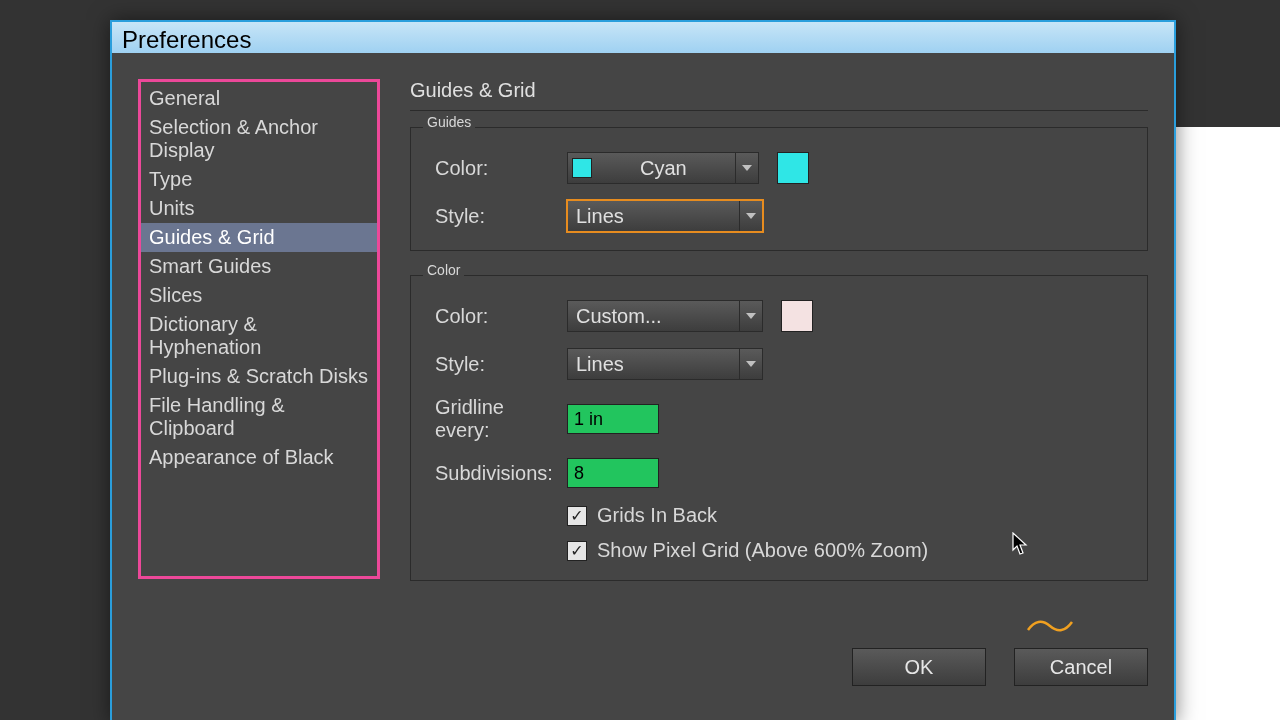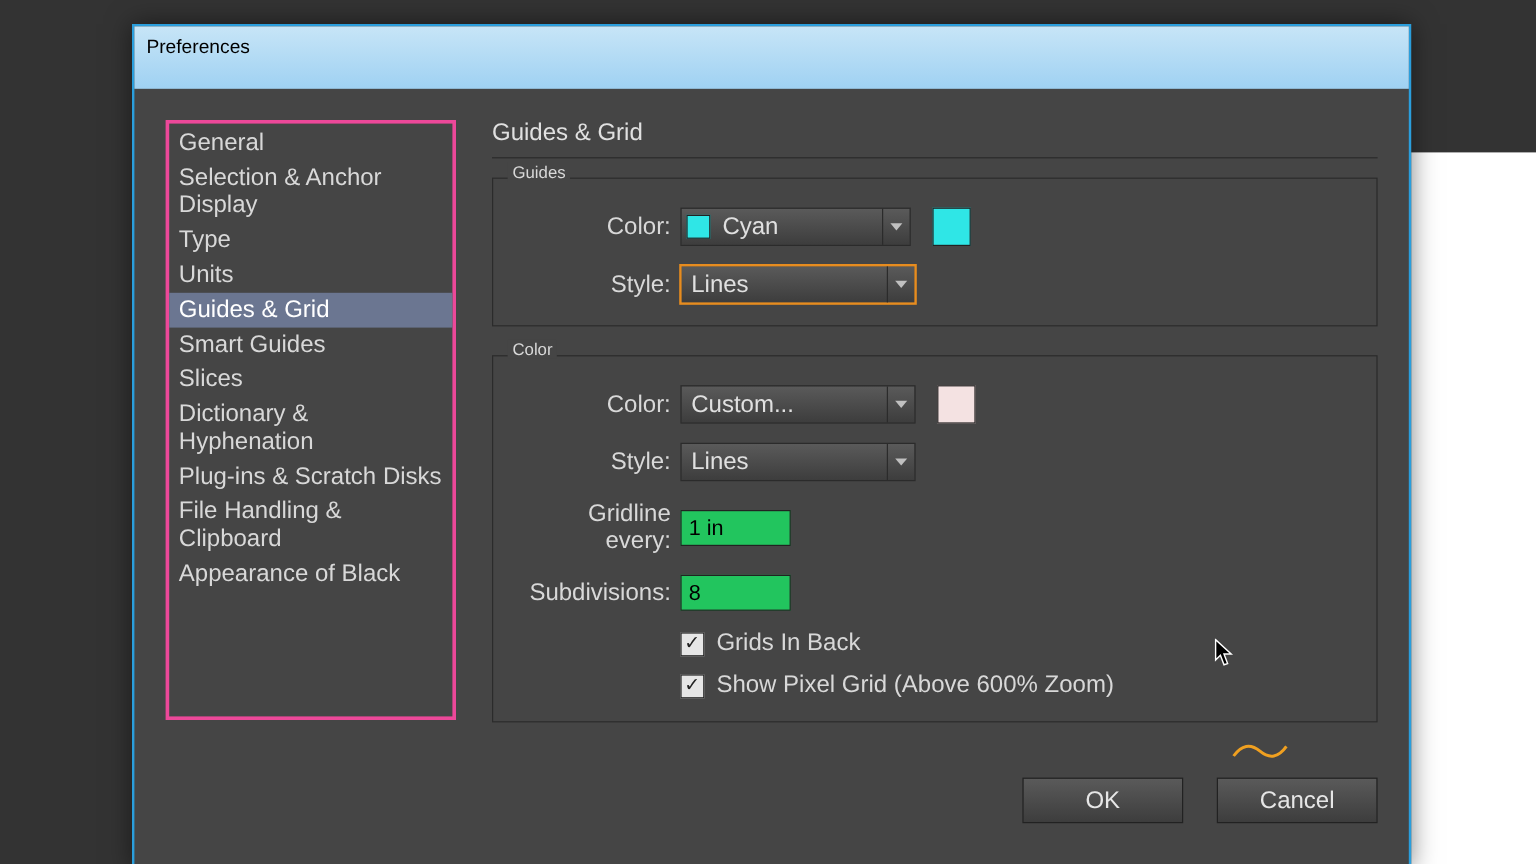--- a/index.html
+++ b/index.html
@@ -29,26 +29,26 @@
     left: 110px;
     top: 20px;
     width: 1062px;
     height: 700px;
     background: #454545;
     border: 2px solid #2a9edc;
     box-shadow: 0 0 20px rgba(0,0,0,0.5);
   }
 
   .titlebar {
-    height: 52px;
+    height: 31px;
     line-height: 36px;
     padding-left: 10px;
     background: linear-gradient(#c7e5f7, #9fd1f2);
     color: #000;
-    font-size: 16px;
+    font-size: 24px;
   }
 
   .body {
     display: flex;
     padding: 26px;
     gap: 30px;
   }
 
   .sidebar {
     width: 236px;
@@ -105,39 +105,38 @@
 
   .row {
     display: flex;
     align-items: center;
     margin-bottom: 16px;
   }
   .row:last-child { margin-bottom: 0; }
 
   .label {
     width: 124px;
-    text-align: right;
     margin-right: 8px;
     color: #d8d8d8;
     font-size: 20px;
   }
 
   .dropdown {
     position: relative;
     width: 186px;
     height: 30px;
     background: linear-gradient(#5a5a5a, #3d3d3d);
     border: 1px solid #2b2b2b;
     display: flex;
     align-items: center;
     padding-left: 8px;
     color: #e0e0e0;
     font-size: 20px;
   }
-  .dropdown.with-swatch { padding-left: 4px; }
+  .dropdown.with-swatch { padding-left: 4px; gap: 38px; }
   .dropdown.highlighted {
     border: 2px solid #e78c1f;
     margin: -1px;
   }
   .dropdown .arrow {
     position: absolute;
     right: 0;
     top: 0;
     bottom: 0;
     width: 22px;

